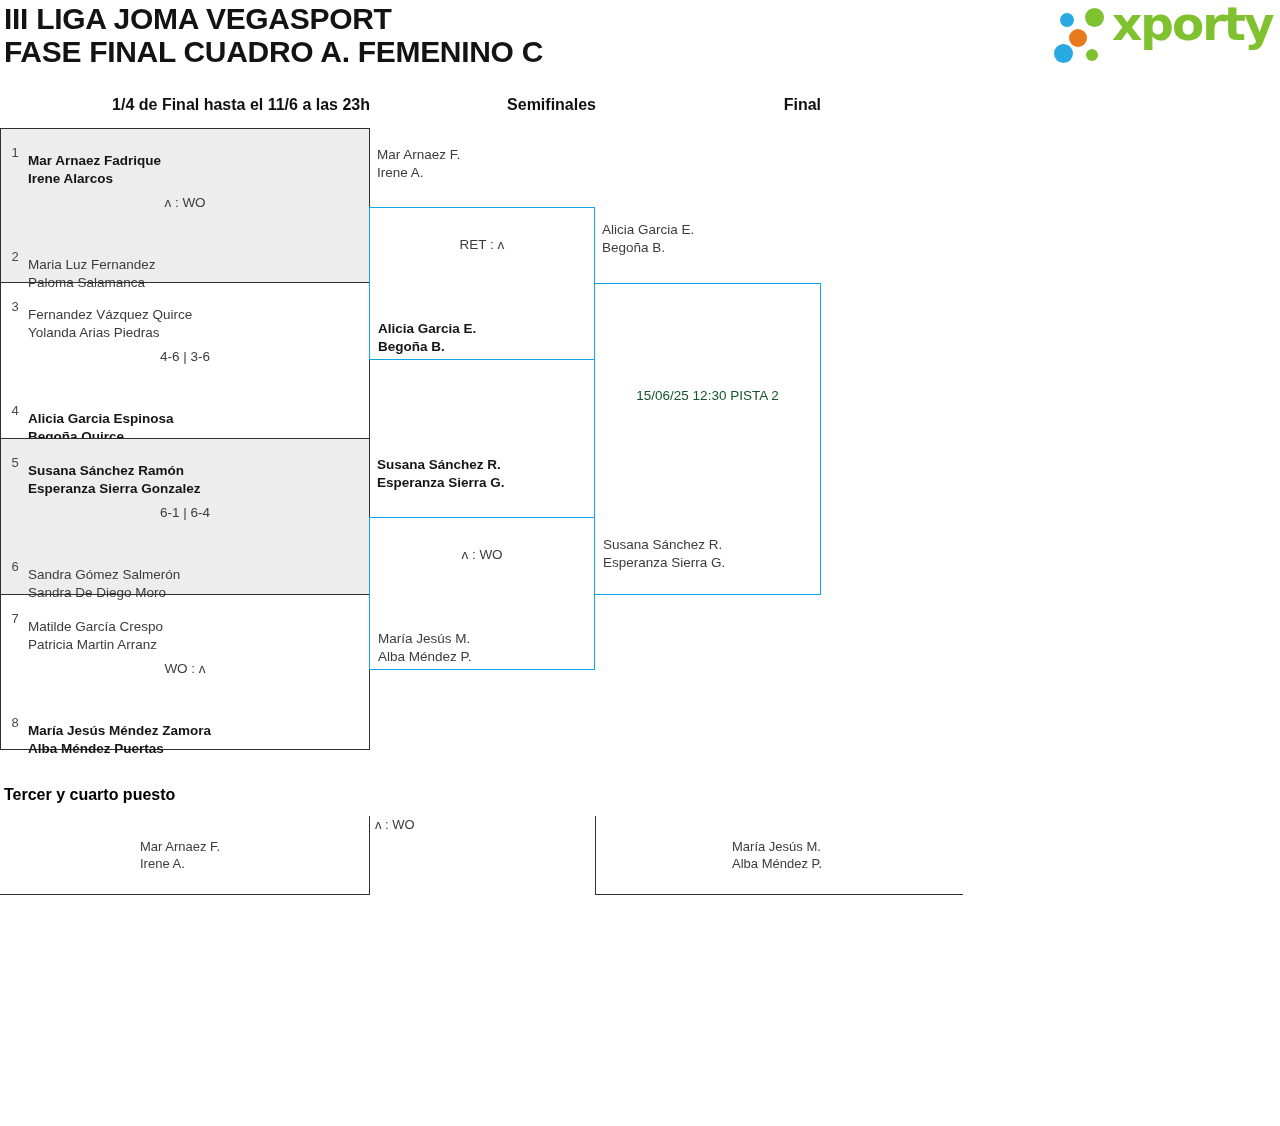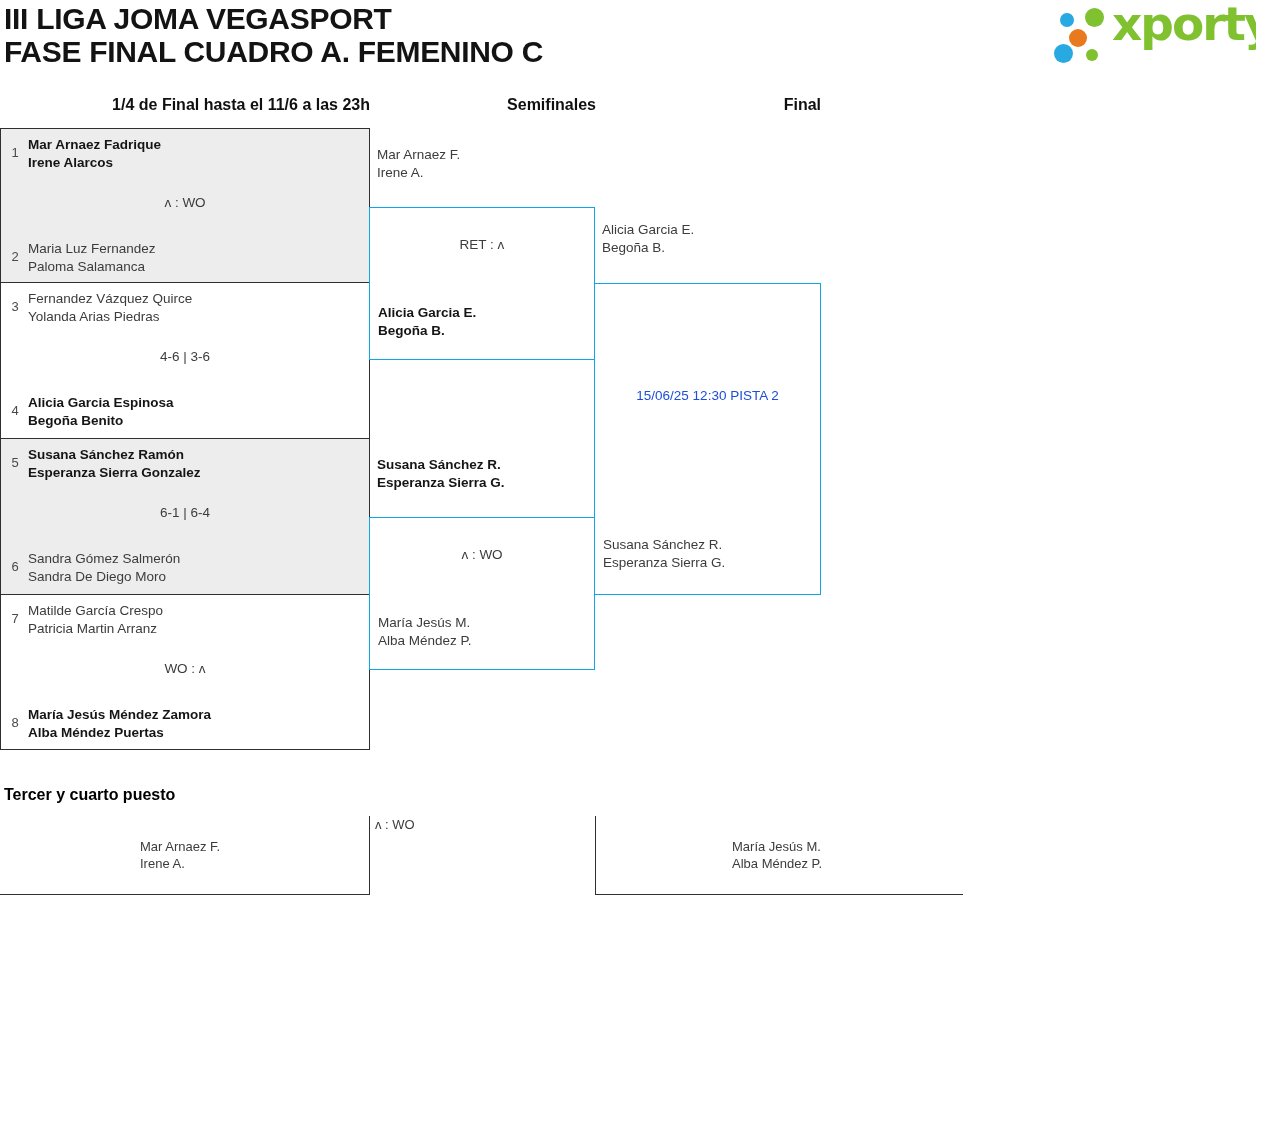--- a/index.html
+++ b/index.html
@@ -1,17 +1,17 @@
 <!DOCTYPE html>
 <html><head>
 <meta charset="utf-8">
 <style>
   html,body{margin:0;padding:0;background:#fff;}
   #page{position:relative;width:1256px;height:1126px;background:#fff;overflow:hidden;
-        font-family:"Liberation Sans","DejaVu Sans",sans-serif;color:#3c3c3c;}
+        font-family:"Liberation Sans","DejaVu Sans",sans-serif;color:#3c3c3c;padding-left:19px;}
 
   
   .title{position:absolute;left:4px;top:2px;font-size:30px;line-height:33px;
          font-weight:700;color:#131313;letter-spacing:-0.3px;white-space:nowrap;}
   .logo{position:absolute;left:1048px;top:4px;width:228px;height:72px;cursor:pointer;text-align:right;}
   .dot{position:absolute;border-radius:50%;}
   .dot.blue-sm  {left:12px;top:9px; width:14px;height:14px;background:#29a9e1;}
   .dot.green-lg {left:37px;top:4px; width:19px;height:19px;background:#7fc12f;}
   .dot.orange   {left:21px;top:25px;width:18px;height:18px;background:#e8791d;}
   .dot.blue-lg  {left:6px; top:40px;width:19px;height:19px;background:#29a9e1;}
@@ -28,37 +28,37 @@
   
   .qf-wrap{position:absolute;left:0;top:128px;width:370px;border:1px solid #2f2f2f;box-sizing:border-box;}
   .qf-cell{position:relative;box-sizing:border-box;}
   .qf-cell.h1{height:153px;}
   .qf-cell.hn{height:156px;border-top:1px solid #2f2f2f;}
   .qf-cell.h4{height:155px;border-top:1px solid #2f2f2f;}
   .qf-cell.shaded{background:#ededed;}
 
   .seed{position:absolute;left:6px;width:16px;text-align:center;font-size:13px;color:#4a4a4a;}
   .seed.s1{top:16px;} .seed.s2{top:120px;}
-  .team{position:absolute;left:27px;font-size:13.5px;line-height:18px;color:#3c3c3c;white-space:nowrap;}
+  .team{position:absolute;left:27px;font-size:13.5px;line-height:18px;color:#3c3c3c;white-space:nowrap;margin-top:16px;}
   .team.t1{top:7px;} .team.t2{top:111px;}
   .team.winner{font-weight:700;color:#151515;}
   .qscore{position:absolute;top:66px;left:0;width:100%;text-align:center;font-size:13.5px;color:#3c3c3c;}
 
   
   .mbox{position:absolute;border:1px solid #0ea5e9;box-sizing:border-box;background:transparent;}
   .sf1{left:369px;top:207px;width:226px;height:153px;}
   .sf2{left:369px;top:517px;width:226px;height:153px;}
   .fbox{left:594px;top:283px;width:227px;height:312px;}
   .mscore{position:absolute;top:29px;left:0;width:100%;text-align:center;font-size:13.5px;color:#3c3c3c;}
   .inbox-team{position:absolute;left:8px;top:96px;font-size:13.5px;line-height:18px;white-space:nowrap;}
   .float-team{position:absolute;font-size:13.5px;line-height:18px;white-space:nowrap;color:#3c3c3c;}
   .sf1-t1{left:377px;top:146px;}
   .sf2-t1{left:377px;top:456px;font-weight:700;color:#151515;}
   .f-t1{left:602px;top:221px;}
-  .schedule{position:absolute;top:104px;left:0;width:100%;text-align:center;font-size:13.5px;color:#1d4ed8;}
+  .schedule{position:absolute;top:104px;left:0;width:100%;text-align:center;font-size:13.5px;color:#14532d;}
   .f-t2{left:8px;top:252px;position:absolute;font-size:13.5px;line-height:18px;white-space:nowrap;color:#3c3c3c;}
 
   
   .tp-title{position:absolute;left:4px;top:786px;font-size:16px;font-weight:700;color:#000000;}
   .tp-left{position:absolute;left:0;top:816px;width:370px;height:79px;box-sizing:border-box;
            border-right:1px solid #2f2f2f;border-bottom:1px solid #2f2f2f;}
   .tp-right{position:absolute;left:595px;top:816px;width:368px;height:79px;box-sizing:border-box;
             border-left:1px solid #2f2f2f;border-bottom:1px solid #2f2f2f;}
   .tp-score{position:absolute;left:375px;top:817px;font-size:13px;color:#3c3c3c;}
   .tp-team{position:absolute;font-size:13px;line-height:17px;white-space:nowrap;color:#3c3c3c;}
@@ -107,21 +107,21 @@
     <div class="qf-cell hn">
       <span class="seed s1">3</span>
       <div class="team t1">
         <div>Fernandez Vázquez Quirce</div>
         <div>Yolanda Arias Piedras</div>
       </div>
       <div class="qscore">4-6 | 3-6</div>
       <span class="seed s2">4</span>
       <div class="team t2 winner">
         <div>Alicia Garcia Espinosa</div>
-        <div>Begoña Benito</div>
+        <div>Begoña Quirce</div>
       </div>
     </div>
 
     <div class="qf-cell hn shaded">
       <span class="seed s1">5</span>
       <div class="team t1 winner">
         <div>Susana Sánchez Ramón</div>
         <div>Esperanza Sierra Gonzalez</div>
       </div>
       <div class="qscore">6-1 | 6-4</div>

